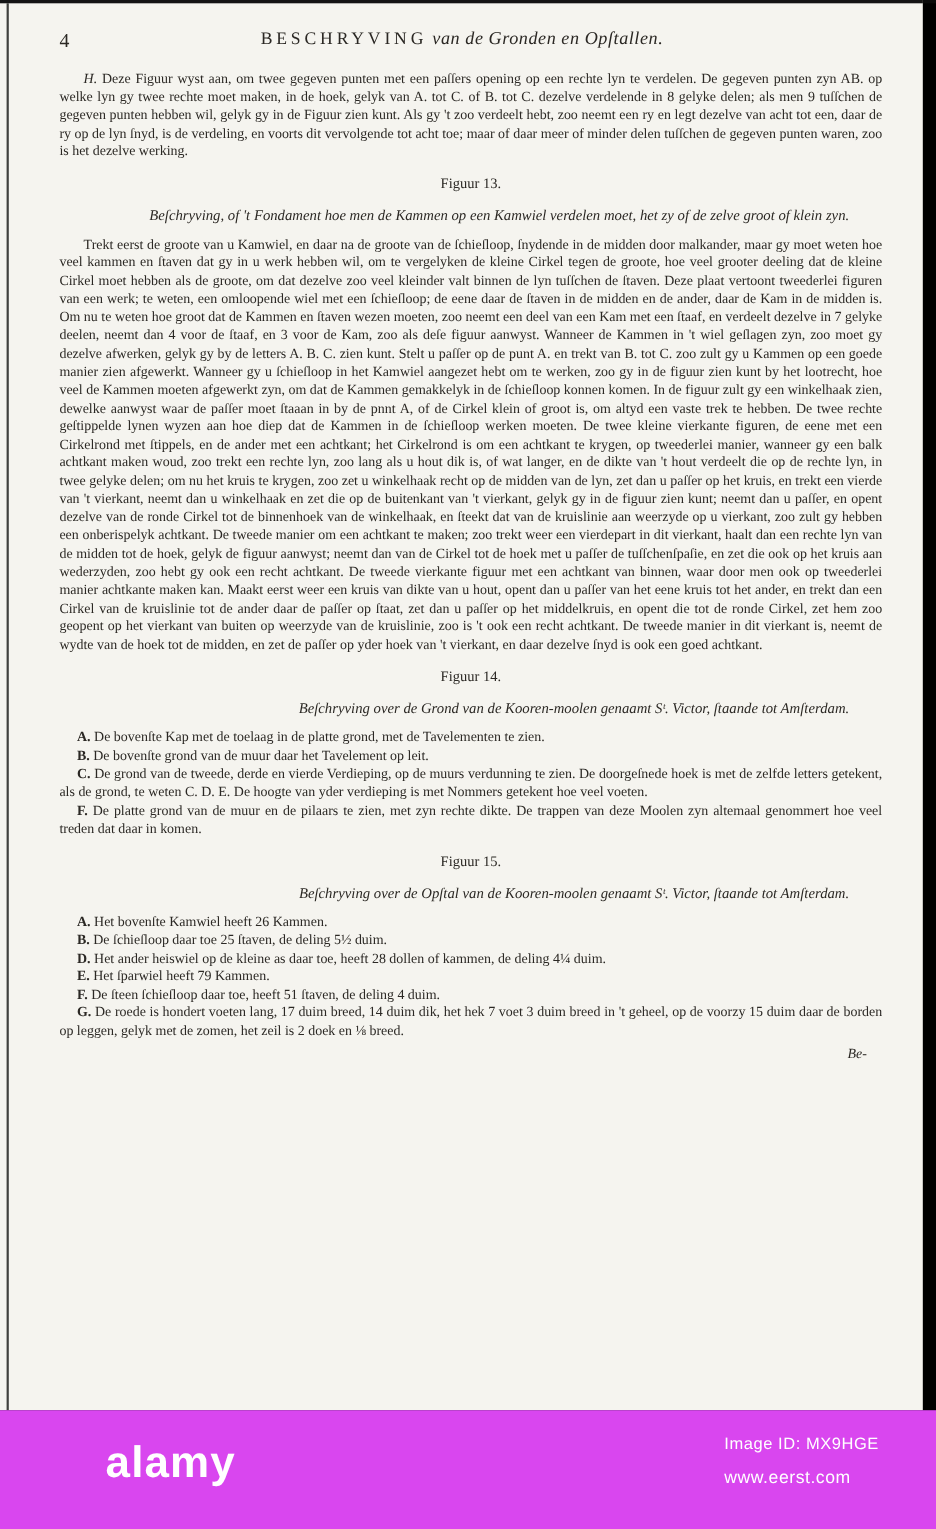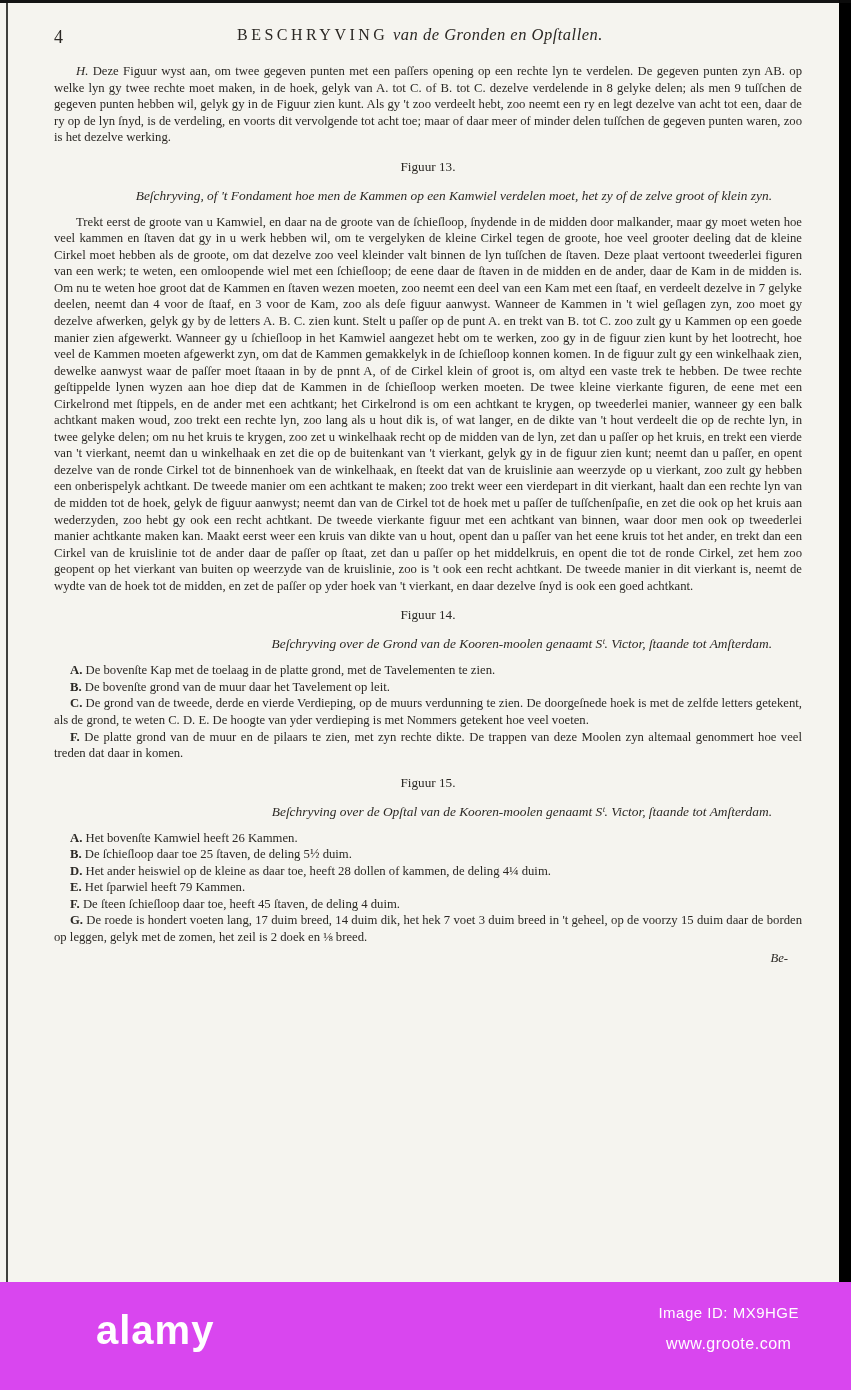--- a/index.html
+++ b/index.html
@@ -24,21 +24,21 @@
   .subtitle{text-align:right;font-style:italic;font-size:13.4px;line-height:17px;
             margin:0 30px 10px 30px;}
   .items{margin:0;}
   p.item{font-size:12.7px;line-height:16.55px;text-align:justify;margin:0;text-indent:16px;}
   p.item .letter{font-weight:bold;}
   .catchword{text-align:right;font-size:12.7px;font-style:italic;margin-top:6px;padding-right:14px;}
   .alamy-bar{position:absolute;left:0;top:1282px;width:851px;height:108px;background:#d946ef;
              font-family:"Liberation Sans","DejaVu Sans",sans-serif;}
   .alamy-logo{position:absolute;left:96px;top:26px;color:#ffffff;font-size:40px;
               font-weight:bold;letter-spacing:1px;}
-  .alamy-meta{position:absolute;right:52px;top:22px;text-align:center;color:#ffffff;}
+  .alamy-meta{position:absolute;right:52px;top:22px;text-align:left;color:#ffffff;}
   .alamy-id{font-size:15px;letter-spacing:.5px;margin-bottom:14px;}
   .alamy-url{font-size:16px;letter-spacing:.5px;}
 </style>
 </head>
 <body>
 
 <div class="scan">
   <div class="paper">
     <div class="edge-left"></div>
     <div class="inner">
@@ -63,29 +63,29 @@
         <p class="item"><span class="letter">F.</span><span> De platte grond van de muur en de pilaars te zien, met zyn rechte dikte.  De trappen van deze Moolen zyn altemaal genommert hoe veel treden dat daar in komen.</span></p>
       </div>
 
       <div class="figcap">Figuur 15.</div>
       <div class="subtitle">Beſchryving over de Opſtal van de Kooren-moolen genaamt Sᵗ. Victor, ſtaande tot Amſterdam.</div>
       <div class="items">
         <p class="item"><span class="letter">A.</span><span> Het bovenſte Kamwiel heeft 26 Kammen.</span></p>
         <p class="item"><span class="letter">B.</span><span> De ſchieſloop daar toe 25 ſtaven, de deling 5½ duim.</span></p>
         <p class="item"><span class="letter">D.</span><span> Het ander heiswiel op de kleine as daar toe, heeft 28 dollen of kammen, de deling 4¼ duim.</span></p>
         <p class="item"><span class="letter">E.</span><span> Het ſparwiel heeft 79 Kammen.</span></p>
-        <p class="item"><span class="letter">F.</span><span> De ſteen ſchieſloop daar toe, heeft 45 ſtaven, de deling 4 duim.</span></p>
+        <p class="item"><span class="letter">F.</span><span> De ſteen ſchieſloop daar toe, heeft 51 ſtaven, de deling 4 duim.</span></p>
         <p class="item"><span class="letter">G.</span><span> De roede is hondert voeten lang, 17 duim breed, 14 duim dik, het hek 7 voet 3 duim breed in 't geheel, op de voorzy 15 duim daar de borden op leggen, gelyk met de zomen, het zeil is 2 doek en ⅛ breed.</span></p>
       </div>
 
       <div class="catchword">Be-</div>
     </div>
     <div class="edge-right"></div>
   </div>
 
   <div class="alamy-bar">
     <div class="alamy-logo">alamy</div>
     <div class="alamy-meta">
       <div class="alamy-id">Image ID: MX9HGE</div>
-      <div class="alamy-url">www.groote.com</div>
+      <div class="alamy-url">www.eerst.com</div>
     </div>
   </div>
 </div>
 
 </body></html>

